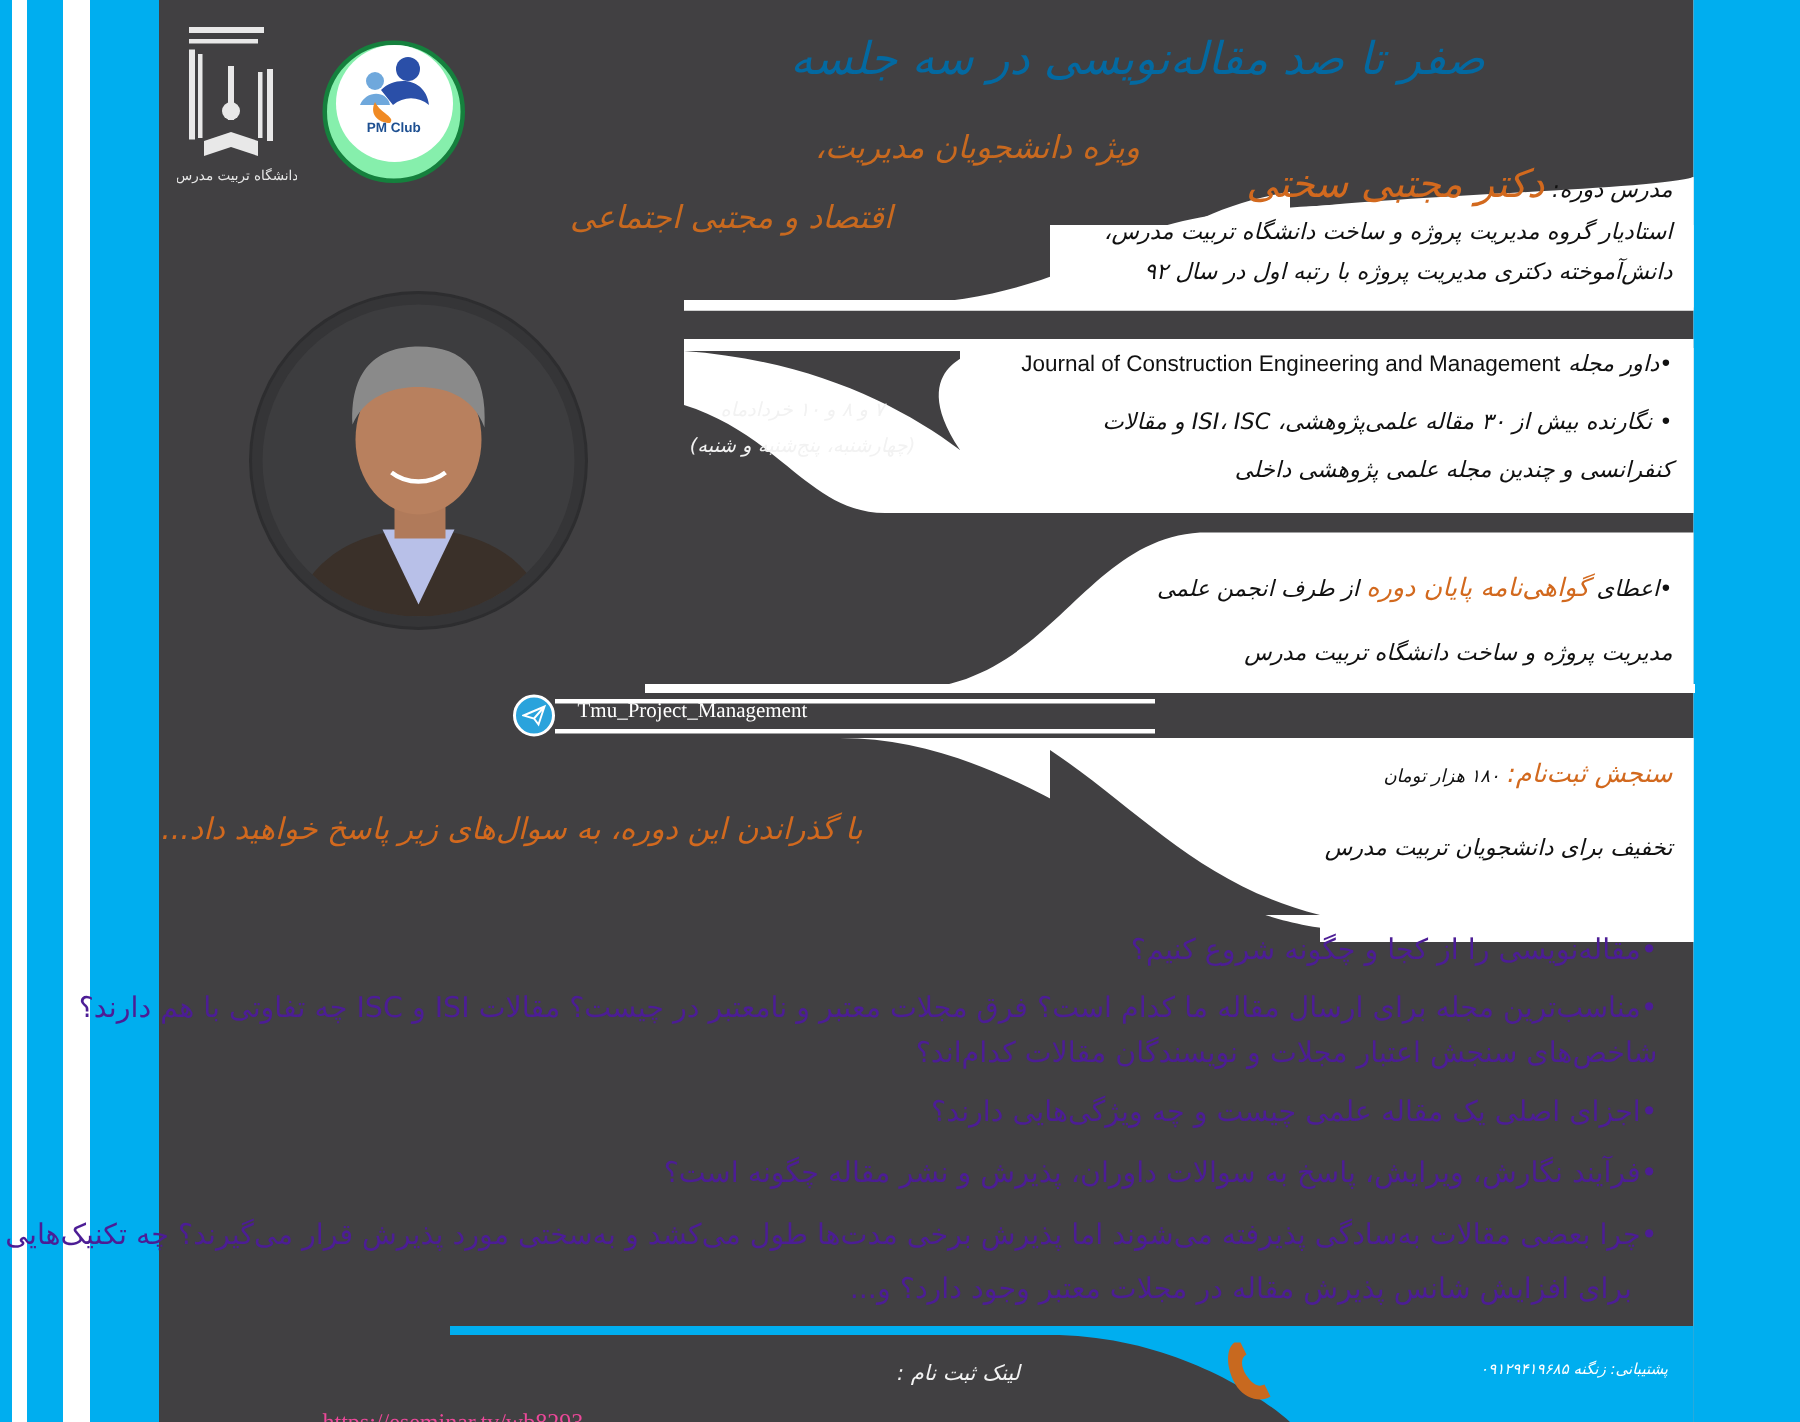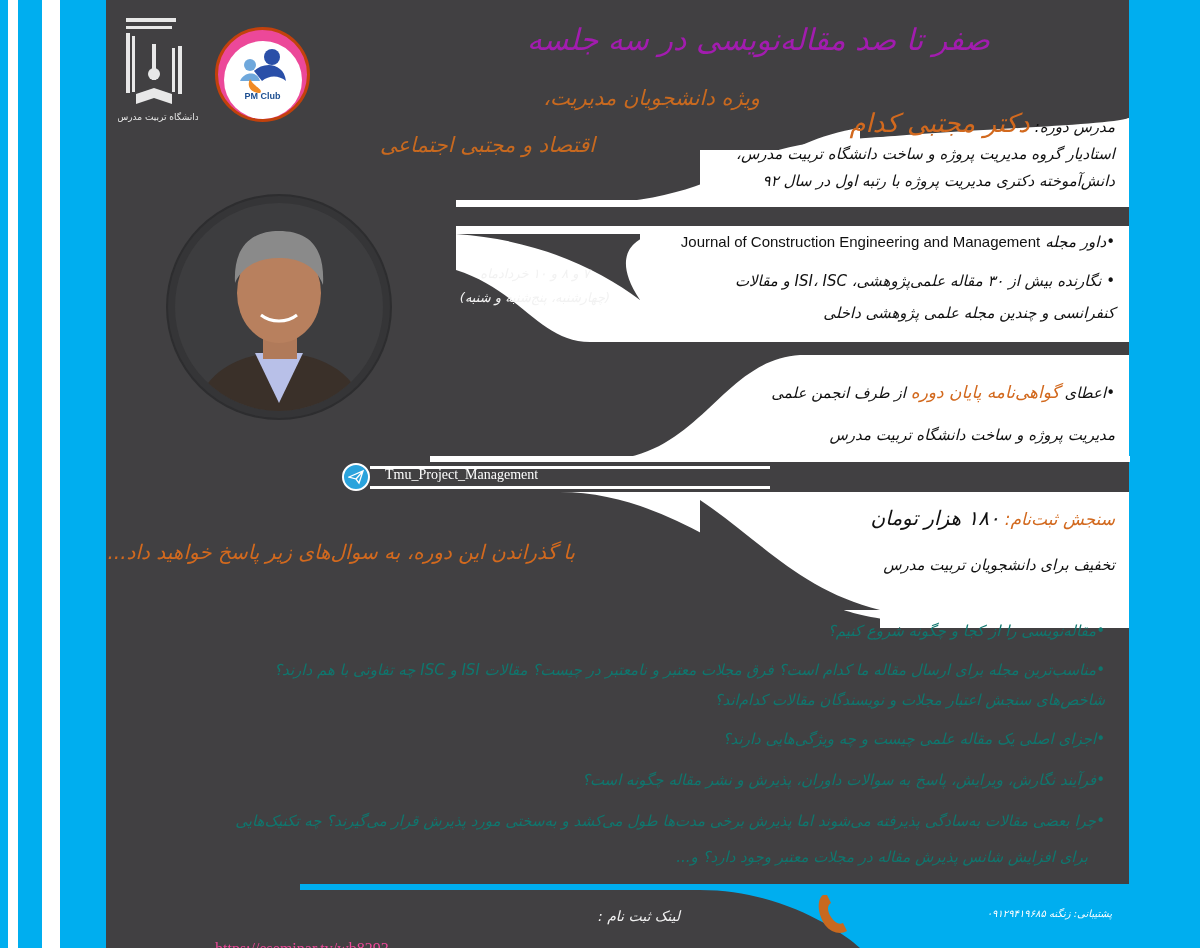--- a/index.html
+++ b/index.html
@@ -11,39 +11,39 @@
 
   
   .panel { position: absolute; left: 106px; top: 0; width: 1023px; height: 948px; background: #414042; overflow: hidden; }
   .right-blue { position: absolute; left: 1129px; top: 0; width: 71px; height: 948px; background: #00aeef; }
 
   .svg-layer { position: absolute; left: 0; top: 0; width: 1200px; height: 948px; }
 
   .abs { position: absolute; }
   .rtl { direction: rtl; text-align: right; }
 
-  .title { color: #a21caf; font-size: 30px; font-style: italic; white-space: nowrap; }
+  .title { color: #0369a1; font-size: 30px; font-style: italic; white-space: nowrap; }
   .orange { color: #d2691e; }
   .sub-orange { color: #c8691f; font-size: 21px; font-style: italic; white-space: nowrap; }
   .dark-text { color: #111; font-size: 15px; font-style: italic; white-space: nowrap; }
   .light-text { color: #f2f2f2; font-size: 15px; font-style: italic; white-space: nowrap; }
   .serif { font-family: Liberation Sans, sans-serif; font-style: normal; margin-left: 15px; }
 
   .logo-tmu { position: absolute; left: 118px; top: 16px; width: 80px; height: 110px; }
-  .pm-logo { position: absolute; left: 215px; top: 27px; width: 95px; height: 95px; border-radius: 50%; background: #ec4899; border: 3px solid #c2410c; display: flex; align-items: flex-end; justify-content: center; }
+  .pm-logo { position: absolute; left: 215px; top: 27px; width: 95px; height: 95px; border-radius: 50%; background: #86efac; border: 3px solid #15803d; display: flex; align-items: flex-start; justify-content: center; }
   .pm-inner { width: 78px; height: 78px; border-radius: 50%; background: #fff; position: relative; }
   .pm-label { position: absolute; left: 0; width: 100%; top: 50px; text-align: center; font-size: 9px; font-weight: bold; color: #1d4f91; font-family: "Liberation Sans", sans-serif; }
 
   .photo { position: absolute; left: 168px; top: 196px; width: 222px; height: 222px; border-radius: 50%; background: #3d3d3f; border: 7px solid #353537; overflow: hidden; box-shadow: 0 0 0 2px #2d2d2f; }
 
   .telegram-bar { position: absolute; left: 340px; top: 462px; width: 430px; height: 28px; }
   .tg-icon { position: absolute; left: 342px; top: 463px; width: 28px; height: 28px; border-radius: 50%; background: #2aa3dc; border: 2px solid #fff; display: flex; align-items: center; justify-content: center; }
   .tg-text { position: absolute; left: 385px; top: 467px; color: #fff; font-size: 14px; font-family: "Liberation Serif", serif; }
 
-  .bullet-q { color: #0f766e; font-size: 15px; font-style: italic; white-space: nowrap; }
+  .bullet-q { color: #4c1d95; font-size: 19px; white-space: nowrap; }
 
   .footer-url { position: absolute; left: 215px; top: 904px; color: #ec4899; font-size: 16px; font-family: "Liberation Serif", serif; margin-top: 36px; }
   .phone-icon { position: absolute; left: 815px; top: 893px; width: 34px; height: 42px; }
 </style>
 </head>
 <body>
 
 <div class="stripe" style="left:0;width:8px;"></div>
 <div class="stripe" style="left:18px;width:24px;"></div>
 <div class="stripe" style="left:60px;width:46px;"></div>
@@ -104,21 +104,21 @@
   </div>
 </div>
 
 <div class="abs rtl title" style="right:210px;top:22px;">صفر تا صد مقاله‌نویسی در سه جلسه</div>
 
 <div class="abs rtl sub-orange" style="right:440px;top:86px;">ویژه دانشجویان مدیریت،</div>
 <div class="abs rtl sub-orange" style="right:605px;top:133px;">اقتصاد و مجتبی اجتماعی</div>
 
 <div class="abs rtl" style="right:85px;top:108px;white-space:nowrap;">
   <span class="dark-text" style="font-size:15px;">مدرس دوره:</span>
-  <span class="orange" style="font-size:26px;font-style:italic;">دکتر مجتبی کدام</span>
+  <span class="orange" style="font-size:26px;font-style:italic;">دکتر مجتبی سختی</span>
 </div>
 <div class="abs rtl dark-text" style="right:85px;top:145px;">استادیار گروه مدیریت پروژه و ساخت دانشگاه تربیت مدرس،</div>
 <div class="abs rtl dark-text" style="right:85px;top:172px;">دانش‌آموخته دکتری مدیریت پروژه با رتبه اول در سال ۹۲</div>
 
 <div class="photo">
   <svg width="208" height="208" viewBox="0 0 208 208">
     <path d="M20,208 C30,165 70,150 104,150 C140,150 180,165 190,208 Z" fill="#3a3029"></path>
     <path d="M80,150 L104,200 L128,150 Z" fill="#b8c0e8"></path>
     <rect x="88" y="120" width="34" height="36" fill="#b07a5a"></rect>
     <ellipse cx="104" cy="90" rx="42" ry="50" fill="#b8805e"></ellipse>
@@ -154,21 +154,21 @@
 </div>
 <div class="tg-icon">
   <svg width="16" height="16" viewBox="0 0 16 16">
       <path d="M1,8 L15,2 L11,14 L8,10 Z M8,10 L15,2" stroke="#fff" stroke-width="1.3" fill="none"></path>
     </svg>
 </div>
 <div class="tg-text">Tmu_Project_Management</div>
 
 <div class="abs rtl" style="right:85px;top:506px;white-space:nowrap;">
   <span class="orange" style="font-size:17px;font-style:italic;">سنجش ثبت‌نام:</span>
-  <span class="dark-text" style="font-size:20px;">۱۸۰ هزار تومان</span>
+  <span class="dark-text" style="font-size:12px;">۱۸۰ هزار تومان</span>
 </div>
 <div class="abs rtl dark-text" style="right:85px;top:556px;">تخفیف برای دانشجویان تربیت مدرس</div>
 
 <div class="abs rtl orange" style="right:625px;top:540px;font-size:20px;font-style:italic;white-space:nowrap;">با گذراندن این دوره، به سوال‌های زیر پاسخ خواهید داد...</div>
 
 <div class="abs rtl bullet-q" style="right:95px;top:622px;">•<span>مقاله‌نویسی را از کجا و چگونه شروع کنیم؟</span></div>
 <div class="abs rtl bullet-q" style="right:95px;top:661px;">•<span>مناسب‌ترین مجله برای ارسال مقاله ما کدام است؟ فرق مجلات معتبر و نامعتبر در چیست؟ مقالات ISI و ISC چه تفاوتی با هم دارند؟</span></div>
 <div class="abs rtl bullet-q" style="right:95px;top:691px;"><span>شاخص‌های سنجش اعتبار مجلات و نویسندگان مقالات کدام‌اند؟</span></div>
 <div class="abs rtl bullet-q" style="right:95px;top:730px;">•<span>اجزای اصلی یک مقاله علمی چیست و چه ویژگی‌هایی دارند؟</span></div>
 <div class="abs rtl bullet-q" style="right:95px;top:771px;">•<span>فرآیند نگارش، ویرایش، پاسخ به سوالات داوران، پذیرش و نشر مقاله چگونه است؟</span></div>

